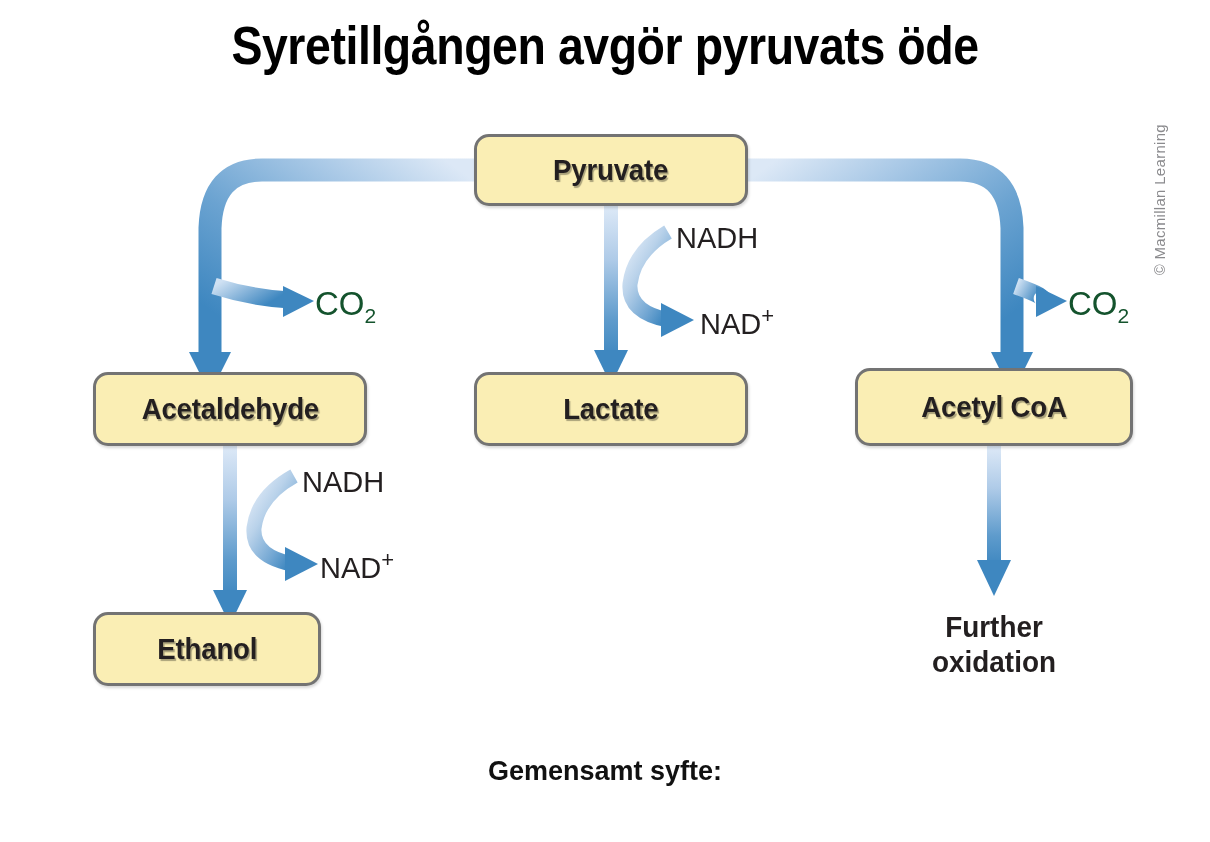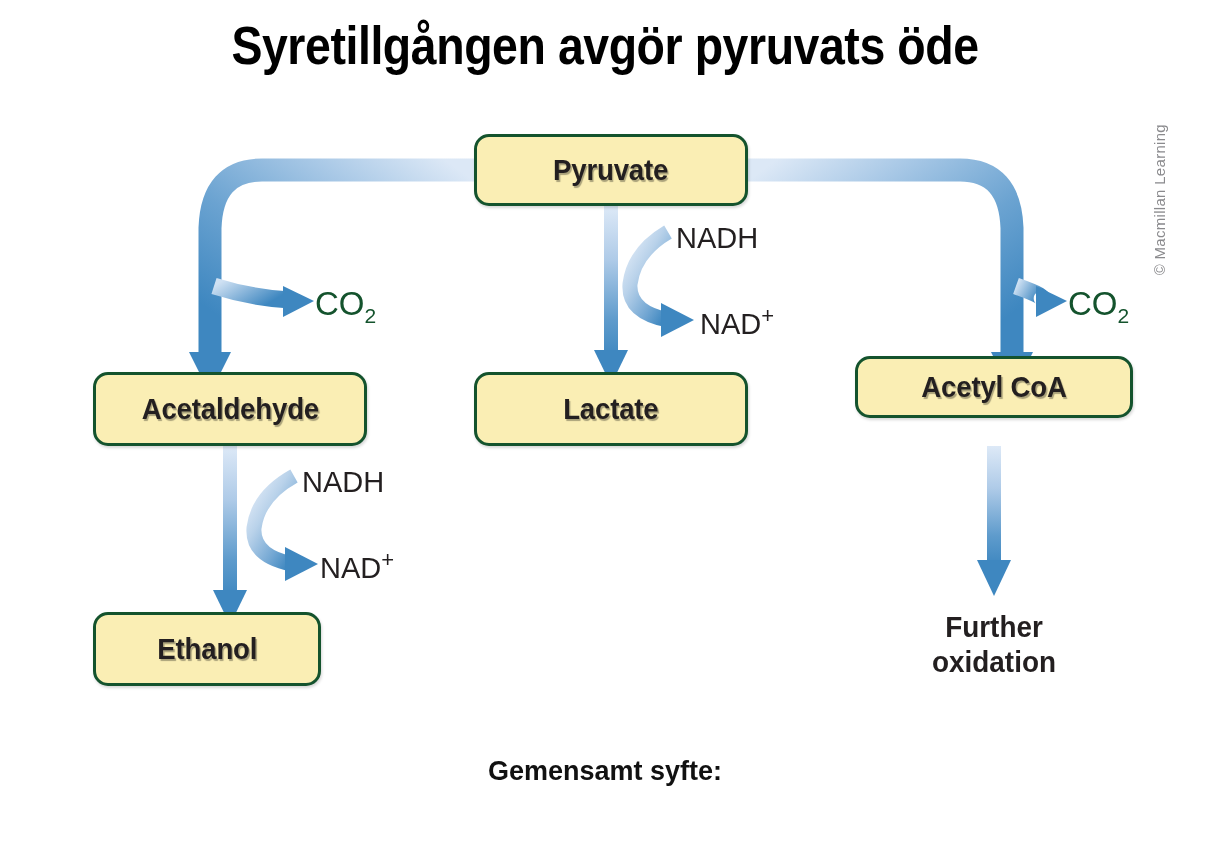--- a/index.html
+++ b/index.html
@@ -18,39 +18,39 @@
     white-space:nowrap;
   }
 
   
   #arrows{position:absolute;left:0;top:0;width:1210px;height:842px;}
 
   
   .box{
     position:absolute;
     background:#FAEEB4;
-    border:3px solid #14532d;
+    border:3px solid #737373;
     border-radius:15px;
     box-sizing:border-box;
     display:flex;align-items:center;justify-content:center;
     box-shadow:1px 2px 3px rgba(0,0,0,0.16);
   }
   .box span{
     font-family:"Liberation Sans",sans-serif;
     font-weight:bold;color:#231F20;
     font-size:30px;letter-spacing:-0.2px;
     transform:scaleX(0.92);
     text-shadow:1.5px 1.5px 1px rgba(0,0,0,0.32);
     white-space:nowrap;
   }
 
   #box-pyruvate    {left:474px;top:134px;width:274px;height:72px;}
   #box-acetaldehyde{left:93px; top:372px;width:274px;height:74px;text-align:right;}
   #box-lactate     {left:474px;top:372px;width:274px;height:74px;}
-  #box-acetylcoa   {left:855px;top:356px;width:278px;height:62px;justify-content:center;}
+  #box-acetylcoa   {left:855px;top:368px;width:278px;height:78px;justify-content:center;}
   #box-ethanol     {left:93px; top:612px;width:228px;height:74px;}
 
   
   .lbl{position:absolute;white-space:nowrap;
        font-family:"Liberation Sans",sans-serif;text-align:right;}
 
   .co2{color:#14532d;font-size:33px;font-weight:normal;}
   .co2 sub{font-size:21px;}
   #co2-left {left:315px;top:285px;}
   #co2-right{left:1068px;top:285px;}

